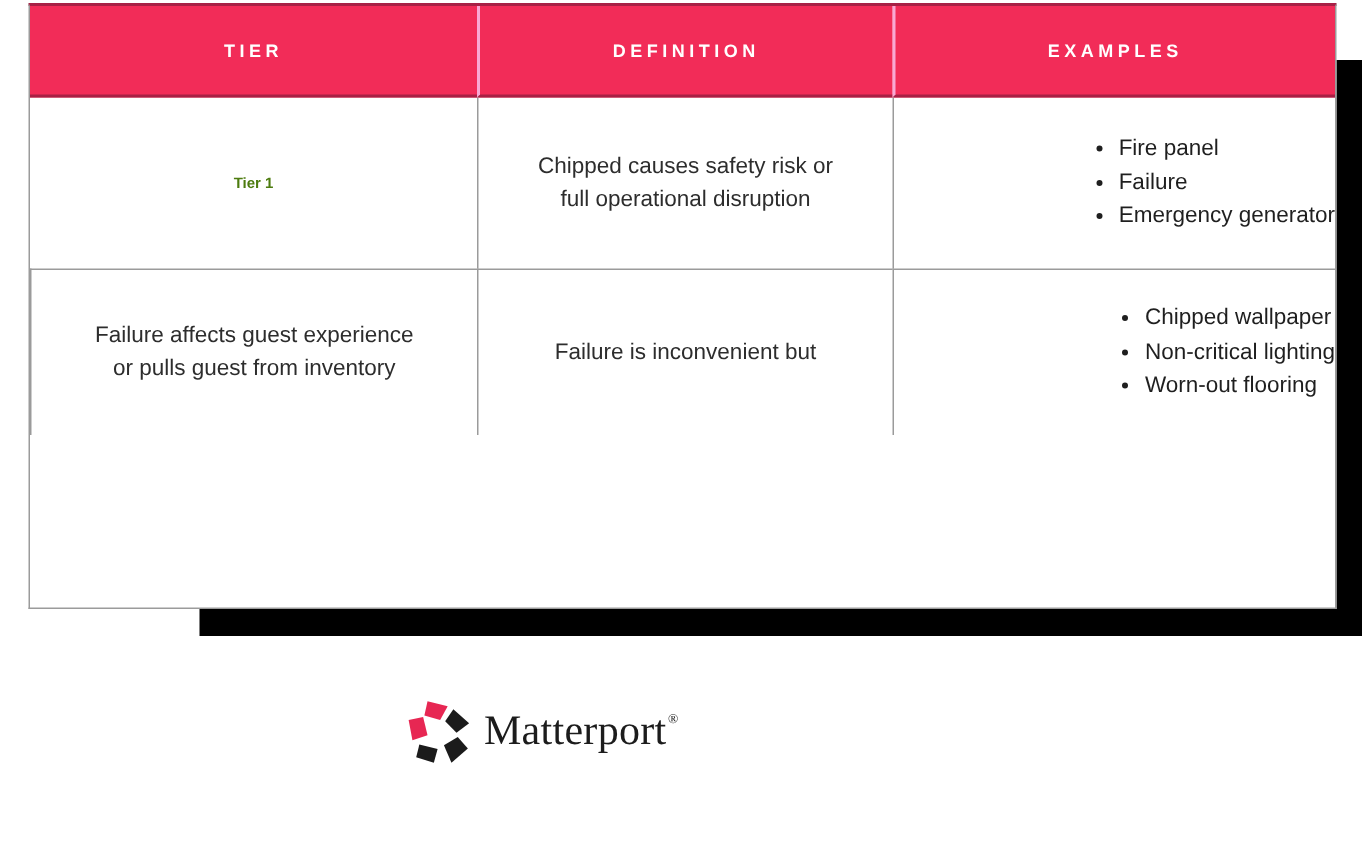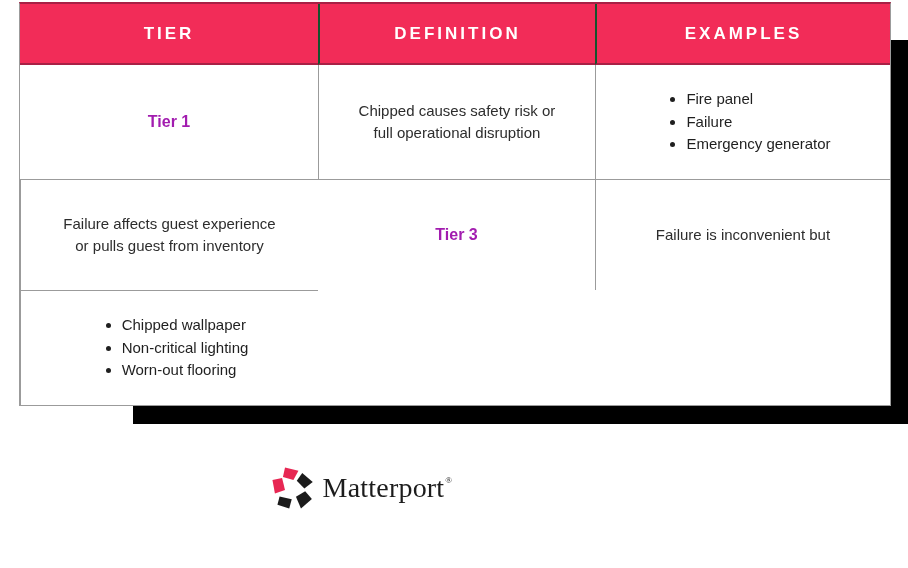--- a/index.html
+++ b/index.html
@@ -14,30 +14,30 @@
     position:absolute;left:19px;top:2px;width:872px;height:404px;
     background:#ffffff;box-sizing:border-box;
     border:1px solid #9B9B9B;border-top:2px solid #A82045;
     display:grid;
     grid-template-columns:298px 277px 1fr;
     grid-template-rows:61px 114px 111px 1fr;
   }
   .cell{box-sizing:border-box;display:flex;align-items:center;justify-content:center;}
   .hcell{
     background:#F22C58;color:#ffffff;
-    font-weight:700;font-size:17px;letter-spacing:3px;
+    font-weight:700;font-size:12px;letter-spacing:3px;
     border-bottom:2px solid #A82045;
   }
-  .hcell + .hcell{border-left:2px solid #14532d;}
+  .hcell + .hcell{border-left:2px solid #f9a8d4;}
   .bcell{color:#262626;}
   .col2,.col3{border-left:1px solid #9B9B9B;}
   .row2,.row3{border-top:1px solid #9B9B9B;}
-  .tier-label{font-weight:700;font-size:16px;color:#a21caf;}
+  .tier-label{font-weight:700;font-size:10px;color:#4d7c0f;}
   .definition{font-size:15px;line-height:22px;text-align:center;color:#2d2d2d;}
-  .examples-cell{justify-content:center;}
+  .examples-cell{justify-content:flex-end;}
   .examples-list{
     margin:0;padding:0 0 0 31px;list-style:disc;
     font-size:15px;line-height:22.5px;color:#1f1f1f;
   }
   .examples-list li{padding:0;margin:0;}
 
   
   .logo{
     position:absolute;left:0;top:467px;width:724px;
     display:flex;align-items:center;justify-content:center;gap:9px;
@@ -85,23 +85,20 @@
       </ul>
     </div>
 
     <div class="cell bcell col2 row2">
       <div class="definition">
         <span style="display:block">Failure affects guest experience</span>
         <span style="display:block">or pulls guest from inventory</span>
       </div>
     </div>
 
-    <div class="cell bcell row3">
-      <span class="tier-label">Tier 3</span>
-    </div>
     <div class="cell bcell col2 row3">
       <div class="definition">
         <span style="display:block">Failure is inconvenient but</span>
       </div>
     </div>
     <div class="cell bcell col3 row3 examples-cell">
       <ul class="examples-list">
         <li>Chipped wallpaper</li>
         <li>Non-critical lighting</li>
         <li>Worn-out flooring</li>

